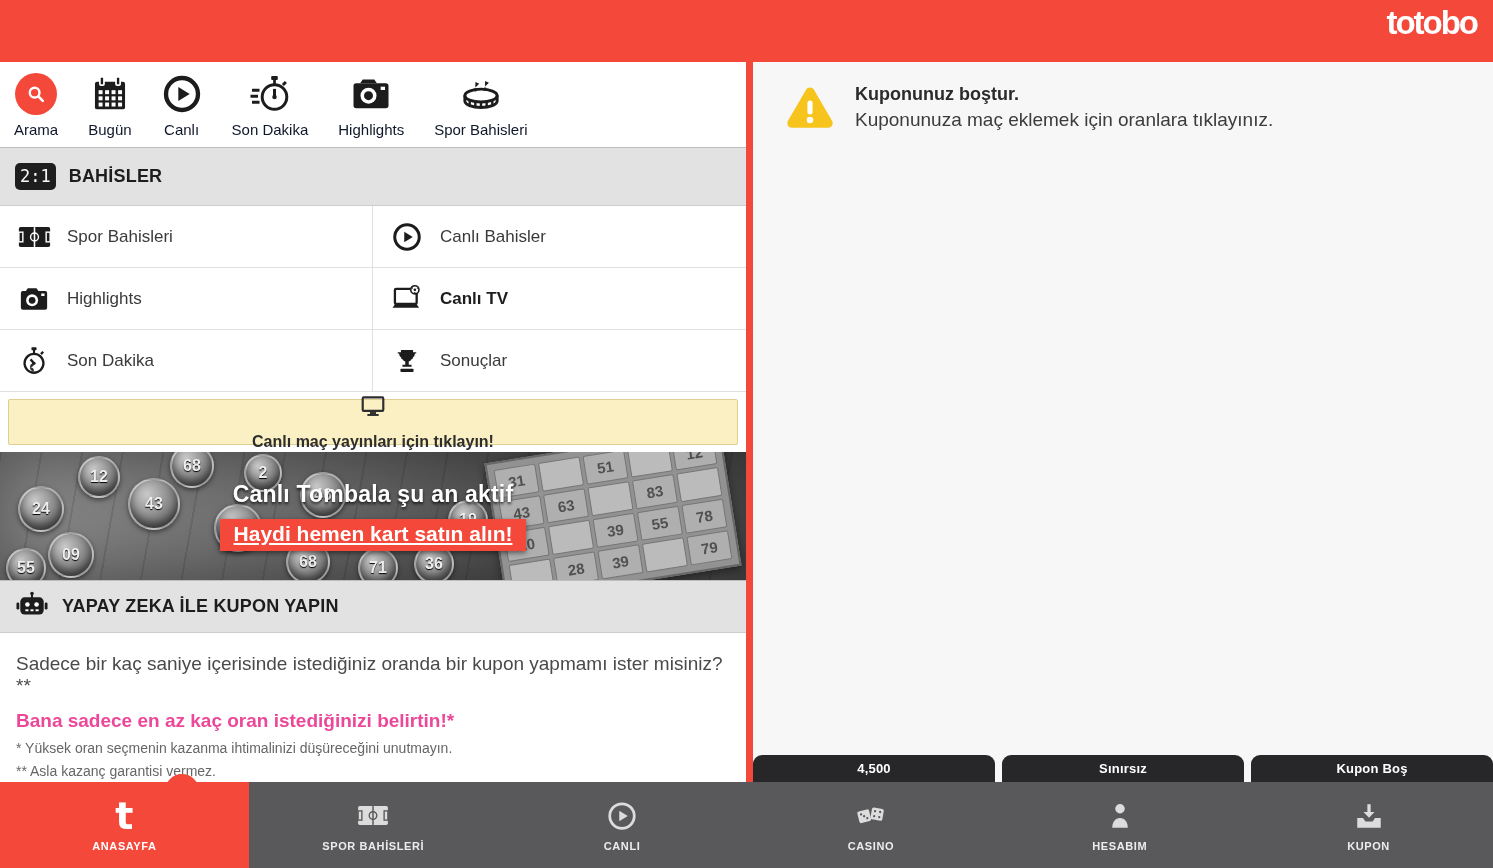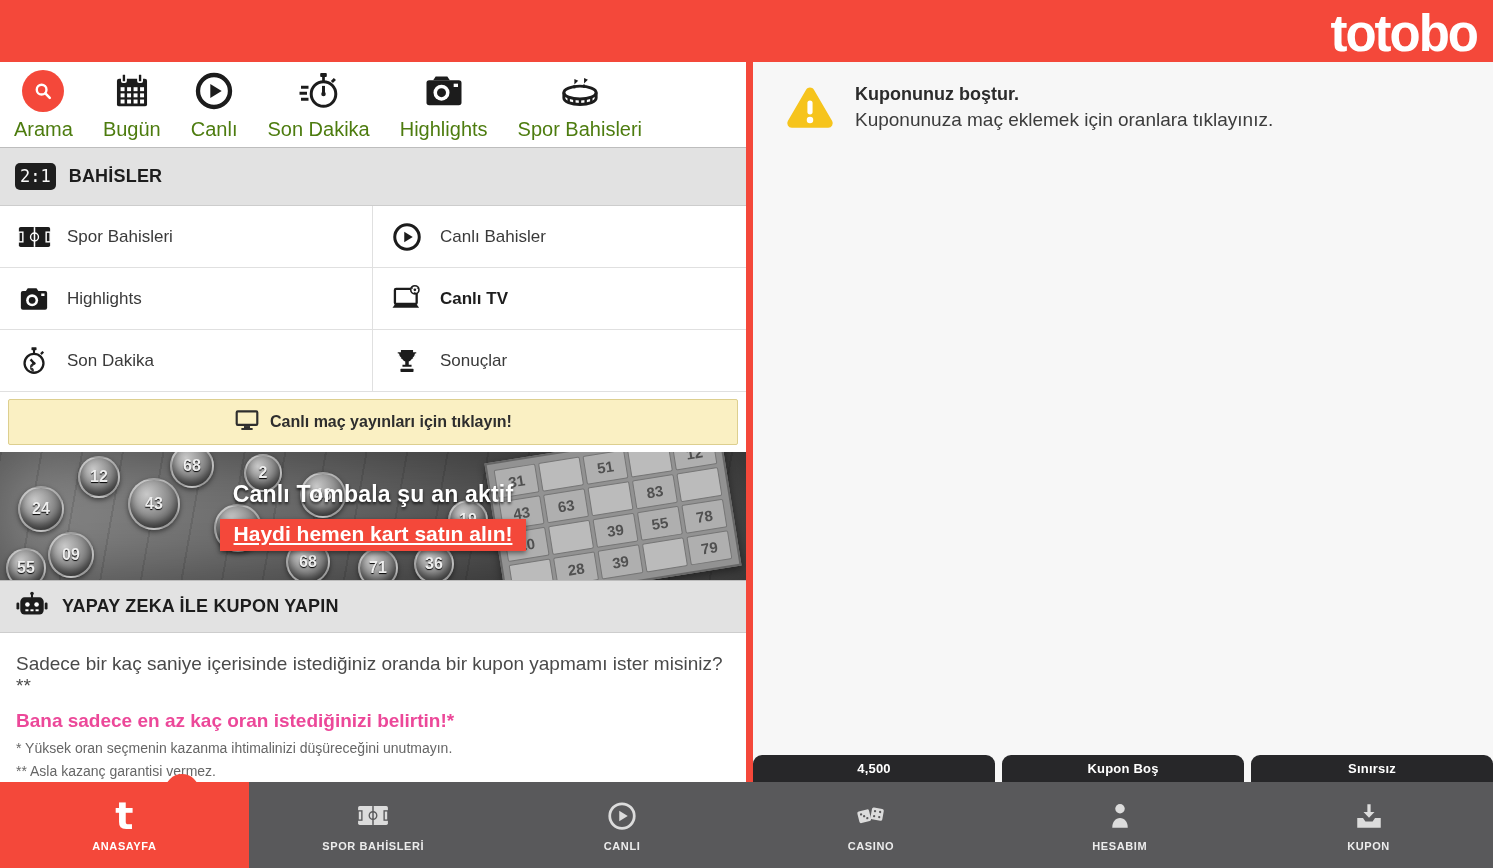--- a/index.html
+++ b/index.html
@@ -2,48 +2,48 @@
 <html><head>
 <meta charset="utf-8">
 <style>
   * { margin:0; padding:0; box-sizing:border-box; }
   html,body { width:1493px; height:868px; }
   body { font-family:"Liberation Sans","DejaVu Sans",sans-serif; background:#fff; overflow:hidden; }
   .app { position:relative; width:1493px; height:868px; overflow:hidden; background:#fff; }
 
   
   .header { position:absolute; top:0; left:0; right:0; height:62px; background:#f4483a; z-index:4; }
-  .logo { position:absolute; right:16px; top:4px; font-size:51px; font-weight:bold; color:#fff; letter-spacing:-2px; cursor:pointer;margin-left:32px; }
+  .logo { position:absolute; right:16px; top:4px; font-size:33px; font-weight:bold; color:#fff; letter-spacing:-2px; cursor:pointer;margin-left:32px; }
 
   
   .left-panel { position:absolute; top:62px; left:0; width:746px; height:720px; background:#fff; overflow:hidden; }
   .panel-divider { position:absolute; top:62px; left:746px; width:7px; height:720px; background:#f4483a; }
   .right-panel { position:absolute; top:62px; left:753px; right:0; height:720px; background:#f7f7f7; }
 
   
   .top-tabs { height:85px; display:flex; align-items:center; padding:0 0 0 14px; gap:30px; background:#fff; }
   .top-tab { display:flex; flex-direction:column; align-items:center; gap:5px; cursor:pointer; }
   .top-tab .ticon { height:44px; display:flex; align-items:center; justify-content:center; }
-  .top-tab .tlabel { font-size:20px; color:#4d7c0f; white-space:nowrap; }
+  .top-tab .tlabel { font-size:15px; color:#0f172a; white-space:nowrap; }
   .search-bubble { width:42px; height:42px; border-radius:50%; background:#f4483a; display:flex; align-items:center; justify-content:center; }
 
   
   .section-header { height:59px; background:#e2e2e2; border-top:1px solid #bdbdbd; border-bottom:1px solid #cdcdcd; display:flex; align-items:center; gap:13px; padding:0 15px; }
   .section-header .stitle { font-size:18px; font-weight:bold; color:#1d1d1d; letter-spacing:.2px; }
   .score-box { background:#1e1e1e; color:#fafafa; border-radius:5px; padding:3px 5px; font-family:"DejaVu Sans Mono",monospace; font-weight:normal; font-size:17px; line-height:1.2; }
 
   
   .menu-grid { display:grid; grid-template-columns:1fr 1fr; }
   .menu-cell { height:62px; display:flex; align-items:center; gap:15px; padding-left:16px; border-bottom:1px solid #e0e0e0; cursor:pointer; font-size:17px; color:#3a3a3a; background:#fff; }
   .menu-cell:nth-child(odd) { border-right:1px solid #e0e0e0; }
   .menu-cell.bold { font-weight:bold; color:#1d1d1d; }
   .micon { width:36px; display:flex; justify-content:center; color:#1e1e1e; }
 
   
-  .live-banner { margin:7px 8px; height:46px; background:#faf0c3; border:1px solid #ddcf8f; border-radius:2px; display:flex; align-items:center; justify-content:center; gap:10px; cursor:pointer; }
+  .live-banner { margin:7px 8px; height:46px; background:#faf0c3; border:1px solid #ddcf8f; border-radius:2px; display:flex; align-items:center; justify-content:center; gap:10px; cursor:pointer;flex-direction:column; }
   .live-banner .lb-label { font-size:16px; font-weight:bold; color:#2e2e2e; }
 
   
   .tombala { position:relative; height:128px; overflow:hidden; cursor:pointer; }
   .tombala-photo { position:absolute; inset:0; filter:grayscale(1);
     background:
       repeating-linear-gradient(100deg, rgba(0,0,0,.10) 0 2px, rgba(255,255,255,0) 2px 40px),
       linear-gradient(105deg,#978c7d 0%,#6e655a 45%,#4a443e 78%,#5a534c 100%);
     box-shadow:inset 0 0 70px rgba(0,0,0,.45); }
   .barrel { position:absolute; border-radius:50%;
@@ -374,22 +374,22 @@
       </span>
       <span class="ce-text">
         <div class="ce-title">Kuponunuz boştur.</div>
         <div class="ce-desc">Kuponunuza maç eklemek için oranlara tıklayınız.</div>
       </span>
     </div>
   </div>
 
   <div class="coupon-tabs">
     <div class="coupon-tab">4,500</div>
+    <div class="coupon-tab">Sınırsız</div>
     <div class="coupon-tab">Kupon Boş</div>
-    <div class="coupon-tab">Sınırsız</div>
   </div>
 
   <div class="float-bump"></div>
 
   <div class="bottom-nav">
     <div class="nav-item active">
       <span class="nav-icon">
           <span class="t-glyph">t</span>
         </span>
       <span class="nav-label">ANASAYFA</span>

